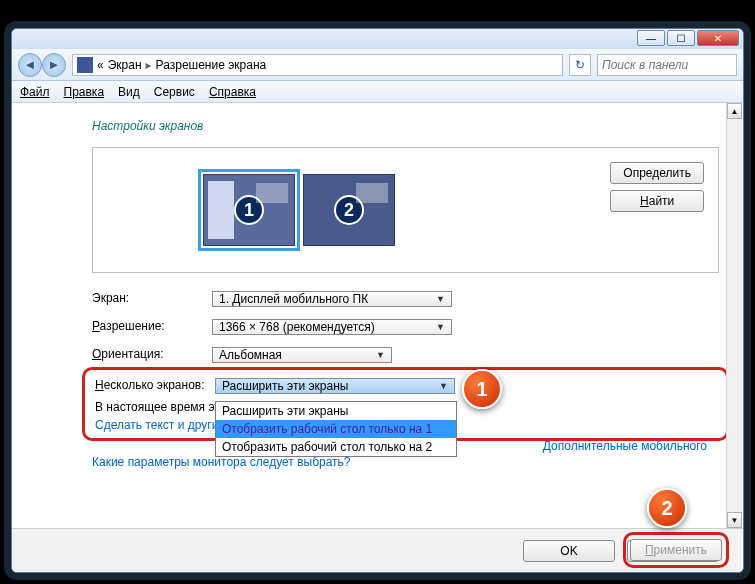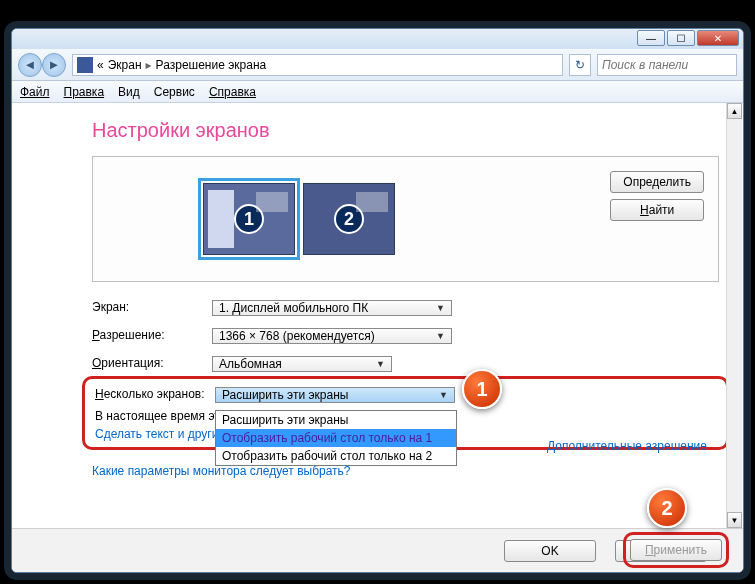--- a/index.html
+++ b/index.html
@@ -14,42 +14,42 @@
 .nav-arrow { width: 24px; height: 24px; border-radius: 50%; background: radial-gradient(#cfe6fb,#a0c4e8); border: 1px solid #7ba3cc; display: flex; align-items: center; justify-content: center; color: #3a5a7c; font-size: 13px; cursor: pointer; }
 .breadcrumb { flex: 1; height: 22px; border: 1px solid #aebfd2; background: #fff; display: flex; align-items: center; padding: 0 4px; gap: 4px; font-size: 12px; }
 .bc-icon { width: 16px; height: 16px; background: #3b5998; display: inline-block; }
 .bc-sep { color: #666; }
 .refresh { width: 22px; height: 22px; border: 1px solid #aebfd2; background: #fff; display: flex; align-items: center; justify-content: center; color: #2a5a8a; cursor: pointer; }
 .search { width: 140px; height: 22px; border: 1px solid #aebfd2; background: #fff; padding: 0 4px; color: #888; font-style: italic; }
 .menubar { height: 22px; background: linear-gradient(#f7fafd,#e8eff8); border-bottom: 1px solid #c4d2e2; display: flex; align-items: center; padding: 0 8px; gap: 14px; }
 .menubar span { cursor: pointer; }
 .menubar u { text-decoration: underline; }
 .content { position: relative; padding: 16px 24px 60px 80px; height: calc(100% - 74px); overflow: hidden; background: #fff; }
-.heading { color: #ec4899; font-size: 20px; margin-bottom: 14px; }
+.heading { color: #0f766e; font-size: 12px; margin-bottom: 14px; font-style: italic; }
 .preview-area { border: 1px solid #bfbfbf; background: #fdfdfd; height: 126px; margin-bottom: 18px; position: relative; display: flex; align-items: center; padding-left: 110px; gap: 8px; }
 .monitor { width: 92px; height: 72px; background: #4a5a8c; border: 1px solid #2a3a5c; position: relative; display: flex; align-items: center; justify-content: center; }
 .monitor.sel { outline: 3px solid #3aa0e0; outline-offset: 2px; background: #5a6a9c; }
 .monitor .num { width: 30px; height: 30px; border-radius: 50%; background: #0a2a5c; border: 2px solid #fff; color: #fff; display: flex; align-items: center; justify-content: center; font-size: 18px; font-weight: bold; }
 .monitor .deco { position: absolute; left: 4px; top: 6px; width: 26px; height: 58px; background: #d0d8f0; }
 .monitor .deco2 { position: absolute; right: 6px; top: 8px; width: 32px; height: 20px; background: rgba(255,255,255,0.35); }
 .side-btns { position: absolute; right: 14px; top: 14px; display: flex; flex-direction: column; gap: 6px; }
 .btn { min-width: 92px; height: 22px; border: 1px solid #8a8a8a; background: linear-gradient(#fdfdfd,#e6e6e6); border-radius: 3px; padding: 0 12px; cursor: pointer; }
 .btn:disabled { color: #999; }
 .row { display: flex; align-items: flex-start; margin-bottom: 12px; }
 .row label { width: 120px; }
 .combo { width: 240px; height: 16px; border: 1px solid #8a8a8a; background: linear-gradient(#fdfdfd,#ececec); padding: 0 6px; display: flex; align-items: center; justify-content: space-between; cursor: pointer; position: relative; }
 .combo .arrow { font-size: 9px; color: #333; }
 .highlight-box { border: 3px solid #d02020; border-radius: 10px; padding: 8px 10px 6px; margin: -8px -10px 4px; position: relative; }
 .dropdown { position: absolute; top: 22px; left: -1px; width: 242px; border: 1px solid #7a7a7a; background: #fff; z-index: 5; }
 .dropdown div { padding: 2px 6px; cursor: pointer; }
 .dropdown .sel { background: #3399ff; color: #4c1d95; }
 .status-line { margin: 6px 0 4px; }
 .link { color: #0066cc; cursor: pointer; }
 .adv-link { position: absolute; right: 36px; top: 410px; color: #0066cc; cursor: pointer; }
-.footer { position: absolute; bottom: 0; left: 0; right: 0; height: 44px; border-top: 1px solid #d0d0d0; background: #f2f2f2; display: flex; align-items: center; justify-content: flex-end; gap: 19px; padding-right: 36px; }
+.footer { position: absolute; bottom: 0; left: 0; right: 0; height: 44px; border-top: 1px solid #d0d0d0; background: #f2f2f2; display: flex; align-items: center; justify-content: flex-end; gap: 12px; padding-right: 24px; }
 .callout { position: absolute; width: 40px; height: 40px; border-radius: 50%; background: radial-gradient(circle at 35% 30%, #ff7a3a, #c82a00); border: 2px solid #fff; color: #fff; font-size: 20px; font-weight: bold; display: flex; align-items: center; justify-content: center; box-shadow: 0 2px 6px rgba(0,0,0,0.5); z-index: 20; }
 .apply-highlight { border: 3px solid #d02020; border-radius: 10px; padding: 4px; position: absolute; right: 14px; bottom: 4px; }
 .scrollbar { position: absolute; right: 1px; top: 74px; bottom: 44px; width: 16px; background: #f0f0f0; border-left: 1px solid #d8d8d8; }
 .scroll-up,.scroll-down { height: 16px; background: linear-gradient(#fdfdfd,#e0e0e0); border: 1px solid #b0b0b0; display:flex;align-items:center;justify-content:center;font-size:8px; }
 .scroll-down{position:absolute;bottom:0;left:0;right:0;}
 </style>
 </head>
 <body>
 
 <div class="window">
@@ -142,21 +142,21 @@
         </div>
       </div>
       <div class="status-line">В настоящее время эт</div>
       <div class="link" style="overflow:hidden;white-space:nowrap">Сделать текст и други</div>
     </div>
 
     <div class="link" style="margin-top:14px">Какие параметры монитора следует выбрать?</div>
 
   </div>
 
-  <span class="adv-link">Дополнительные азрешение</span>
+  <span class="adv-link">Дополнительные мобильного</span>
 
   <div class="scrollbar">
     <div class="scroll-up">▲</div>
     <div class="scroll-down">▼</div>
   </div>
 
   <div class="footer">
     <button class="btn">OK</button>
     <button class="btn">Отмена</button>
     <div class="apply-highlight">

